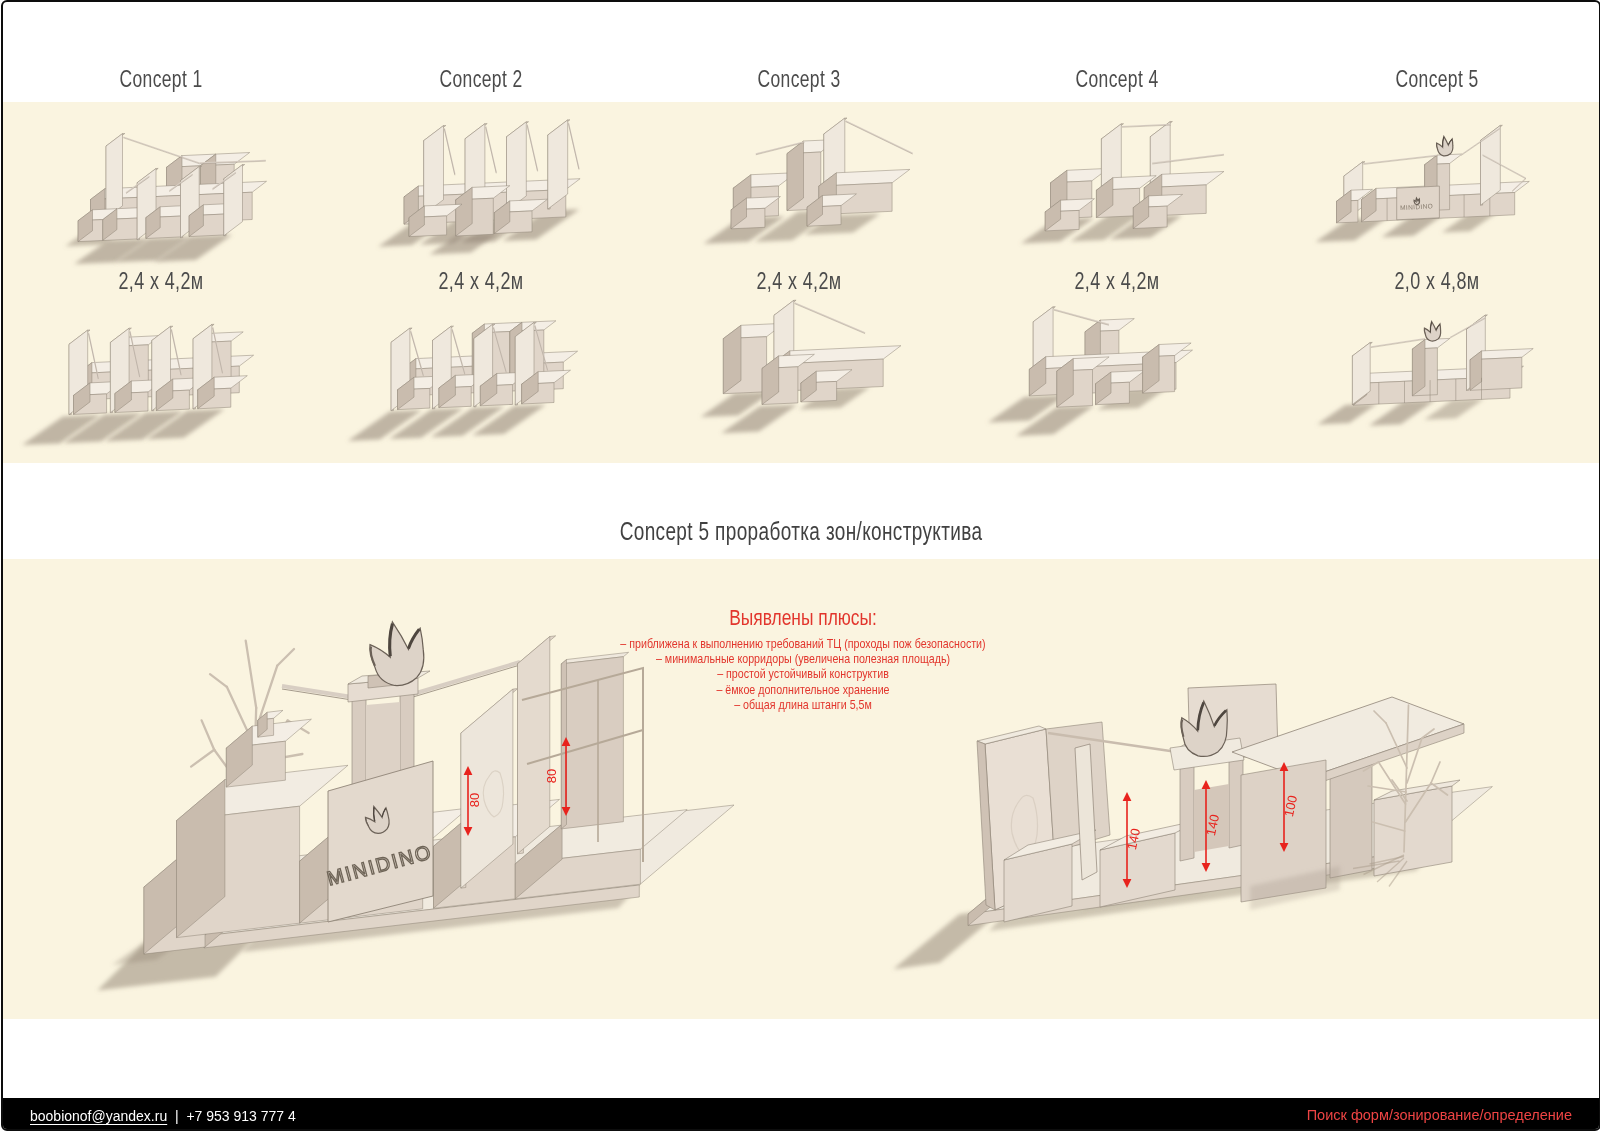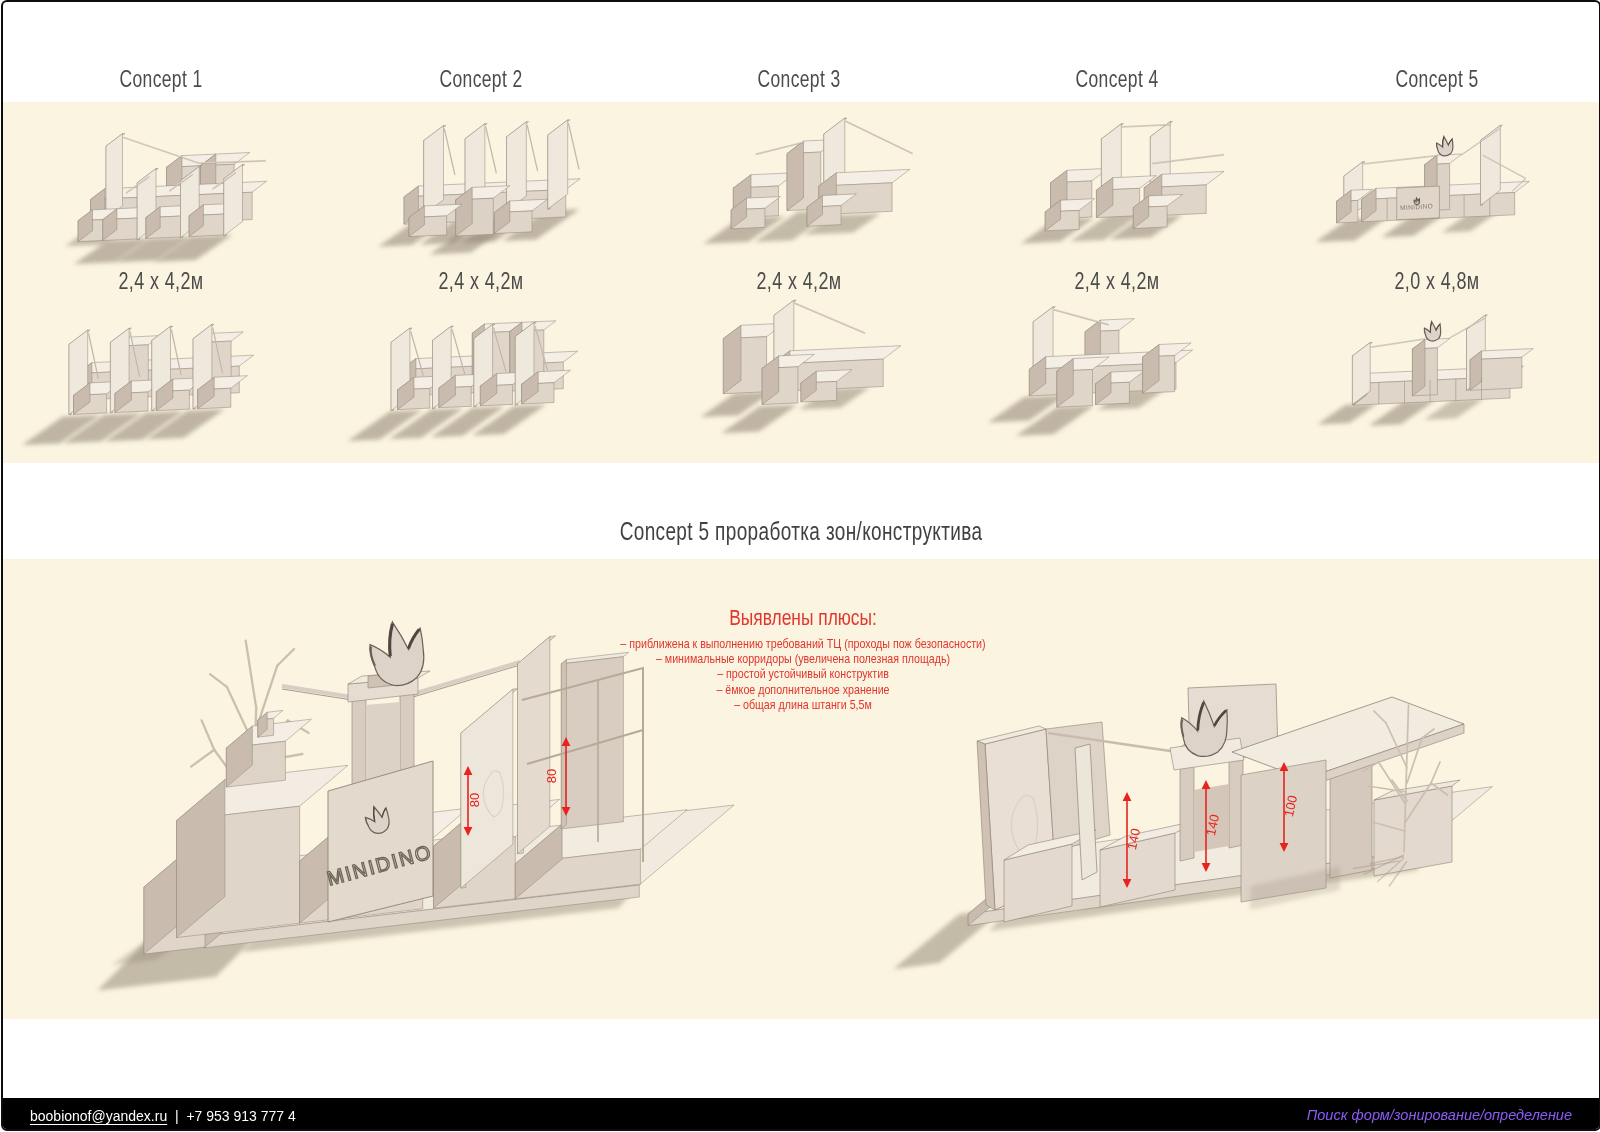--- a/index.html
+++ b/index.html
@@ -16,21 +16,21 @@
   .dlabel { position:absolute; top:266px; width:320px; text-align:center; font-size:23px; color:#4b4b4b;
             transform:scaleX(0.78); letter-spacing:0.5px; white-space:nowrap; }
   .title2 { position:absolute; top:514px; left:0; width:100%; text-align:center; font-size:26px; color:#414141;
             transform:scaleX(0.73); letter-spacing:0.5px; }
   .redblock { position:absolute; top:603px; left:300px; width:1000px; text-align:center; color:#e2352c;
              transform:scaleX(0.79); }
   .redblock .rtitle { font-size:22px; margin-bottom:5px; }
   .redblock .rline { font-size:13.5px; line-height:15.2px; }
   .bartext-left { position:absolute; left:7px; bottom:5px; color:#fff; font-size:14px;margin-left:20px; }
   .bartext-left u { text-underline-offset:3px; }
-  .bartext-right { position:absolute; right:27px; bottom:6px; color:#8b5cf6; font-size:14.5px;font-style:italic; }
+  .bartext-right { position:absolute; right:27px; bottom:6px; color:#ef4444; font-size:14.5px; }
   svg.overlay { position:absolute; left:-3px; top:-2px; }
 </style>
 </head>
 <body>
 
 <div class="page">
 
   <div class="band cream1"></div>
 
   <div class="band cream2"></div>

